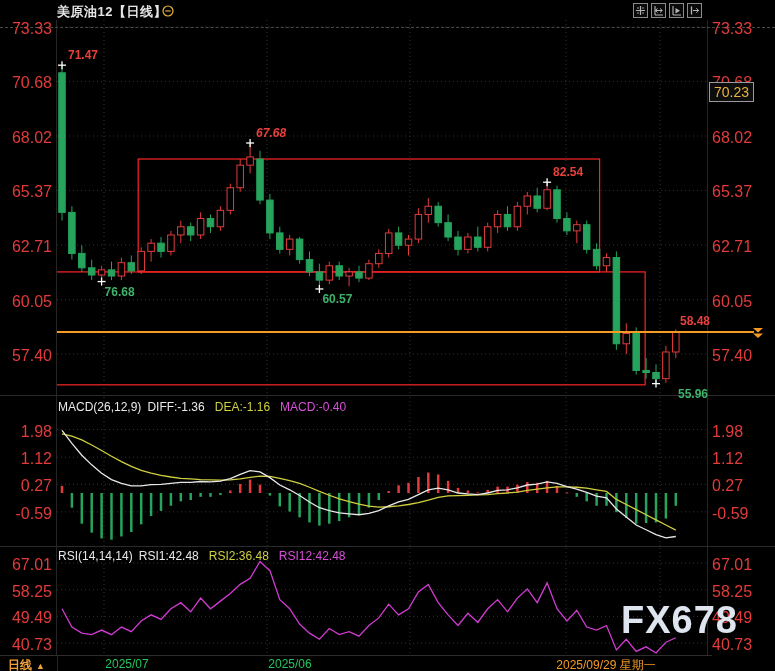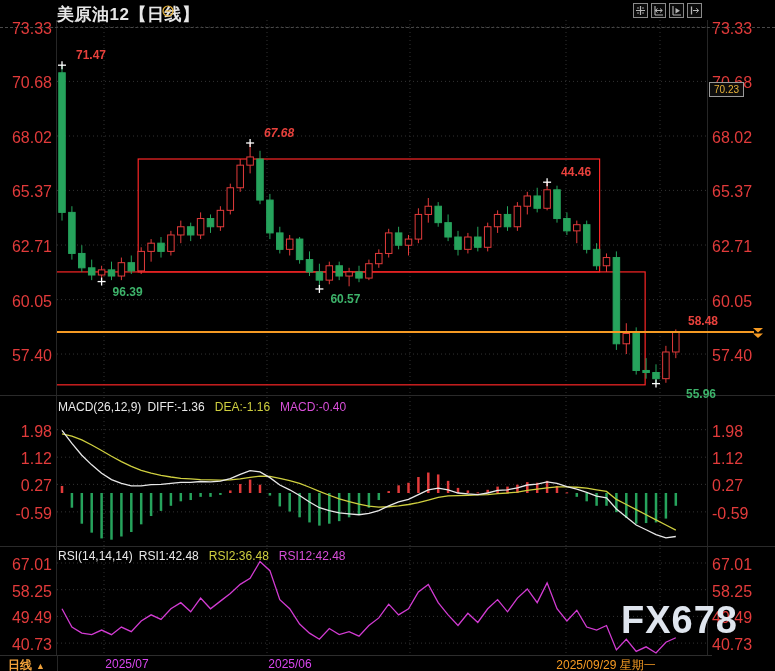--- a/index.html
+++ b/index.html
@@ -1,46 +1,46 @@
 <!DOCTYPE html>
 <html><head>
 <meta charset="utf-8">
 <style>
   html,body{margin:0;padding:0;}
   body{
     width:775px;height:671px;background:#000;position:relative;overflow:hidden;
     font-family:"Liberation Sans",sans-serif;-webkit-font-smoothing:antialiased;
   }
   .titlebar{position:absolute;left:0;top:0;width:775px;height:20px;z-index:20;}
-  .title{position:absolute;left:57px;top:3px;font-size:17px;font-weight:bold;color:#e6e6e6;letter-spacing:0.5px;}
+  .title{position:absolute;left:57px;top:3px;font-size:13px;font-weight:bold;color:#e6e6e6;letter-spacing:0.5px;}
   .collapse{position:absolute;left:162px;top:5px;width:12px;height:12px;}
   .toolbar{position:absolute;right:73px;top:3px;display:flex;gap:3px;z-index:21;}
   .tool{width:13px;height:13px;border:1px solid #8a8a8a;background:#0a0a0a;display:flex;align-items:center;justify-content:center;cursor:pointer;}
   .vline{position:absolute;top:20px;width:1px;height:635px;background:#262626;z-index:1;}
   .hsep{position:absolute;left:0;width:775px;height:1px;background:#2a2a2a;z-index:6;}
   .dash-top{position:absolute;left:0;top:27px;width:775px;border-top:1px dashed #4a4a4a;z-index:2;}
   .ylab{position:absolute;font-size:16px;color:#e23b3b;z-index:5;white-space:nowrap;}
   .ylab.left{left:4px;width:48px;text-align:right;}
   .ylab.right{left:712px;text-align:left;}
-  .prevclose{position:absolute;left:709px;font-size:10px;color:#e8b33a;background:#0d0d0d;
+  .prevclose{position:absolute;left:709px;font-size:14px;color:#e8b33a;background:#0d0d0d;
     border:1px solid #9a9a9a;padding:1px 4px 1px 4px;z-index:7;}
-  .ann{position:absolute;font-size:12px;font-weight:bold;z-index:9;white-space:nowrap;margin-left:8px;}
+  .ann{position:absolute;font-size:12px;font-weight:bold;z-index:9;white-space:nowrap;}
   .ann.up{color:#e8413c;}
   .ann.down{color:#3db36a;}
   .priceline{position:absolute;left:57px;height:2px;background:#f59a23;z-index:8;}
   .pricemarker{position:absolute;z-index:9;}
   .panel-header{position:absolute;left:58px;font-size:12px;z-index:10;white-space:nowrap;color:#e8e8e8;}
   .panel-header .yellow{color:#cfcf3f;margin-left:10px;}
   .panel-header .magenta{color:#d94fd9;margin-left:10px;}
   .panel-header .white2{margin-left:6px;}
   .bottombar{position:absolute;left:0;top:655px;width:712px;height:16px;background:#000;border-top:1px solid #2d2d2d;z-index:12;}
   .bb-vline{position:absolute;left:57px;top:0;width:1px;height:16px;background:#262626;}
   .period-tab{position:absolute;left:8px;top:1px;font-size:12px;font-weight:bold;color:#f0a13a;cursor:pointer;}
   .period-tab .arr{font-size:9px;margin-left:4px;color:#f0a13a;}
-  .datelab{position:absolute;top:1px;font-size:12px;color:#d946ef;transform:translateX(-50%);white-space:nowrap;}
+  .datelab{position:absolute;top:1px;font-size:12px;color:#22c55e;transform:translateX(-50%);white-space:nowrap;}
   .datelab.hl{color:#f59a23;}
   .watermark{position:absolute;left:621px;top:599px;font-size:38px;font-weight:bold;color:#dfe5ee;z-index:15;letter-spacing:1px;}
   svg.pane{position:absolute;z-index:3;}
 </style>
 </head>
 <body>
 
 <div class="titlebar">
   <div class="title"><span>美原油12</span><span>【日线】</span></div>
   <svg class="collapse" viewBox="0 0 12 12">
@@ -263,22 +263,22 @@
       <line x1="40.6" x2="48.6" y1="261.572" y2="261.572" stroke="#fff" stroke-width="1.3"></line>
       <line x1="44.6" x2="44.6" y1="257.572" y2="265.572" stroke="#fff" stroke-width="1.3"></line>
       <line x1="258.40000000000003" x2="266.40000000000003" y1="268.96279999999996" y2="268.96279999999996" stroke="#fff" stroke-width="1.3"></line>
       <line x1="262.40000000000003" x2="262.40000000000003" y1="264.96279999999996" y2="272.96279999999996" stroke="#fff" stroke-width="1.3"></line>
       <line x1="595" x2="603" y1="363.60609999999997" y2="363.60609999999997" stroke="#fff" stroke-width="1.3"></line>
       <line x1="599" x2="599" y1="359.60609999999997" y2="367.60609999999997" stroke="#fff" stroke-width="1.3"></line>
     </g>
   </svg>
 <div class="ann up" style="left: 68px; top: 48.1858px;">71.47</div>
 <div class="ann up" style="left: 256.1px; top: 125.994px; font-style: italic;">67.68</div>
-<div class="ann up" style="left: 553.1px; top: 165.207px;">44.46</div>
-<div class="ann down" style="left: 104.6px; top: 284.572px;">96.39</div>
+<div class="ann up" style="left: 553.1px; top: 165.207px;">82.54</div>
+<div class="ann down" style="left: 104.6px; top: 284.572px;">76.68</div>
 <div class="ann down" style="left: 322.4px; top: 291.963px;">60.57</div>
 <div class="ann down" style="left: 678px; top: 386.606px;">55.96</div>
 <div class="priceline" style="top: 330.87px; width: 697px;"></div>
 <div class="ann up" style="left: 680px; top: 313.87px;">58.48</div>
 <div class="pricemarker" style="left: 752px; top: 325.87px; width: 14px; height: 12px;"><svg width="14" height="12" viewBox="0 0 14 12">
       <polygon points="1,0 11,0 6,4.5" fill="#f59a23"></polygon>
       <polygon points="1,5.5 11,5.5 6,10" fill="#f59a23"></polygon>
     </svg></div>
 <div class="prevclose" style="top: 81.643px;">70.23</div>
 <div class="ylab left" style="top: 20px;">73.33</div>

